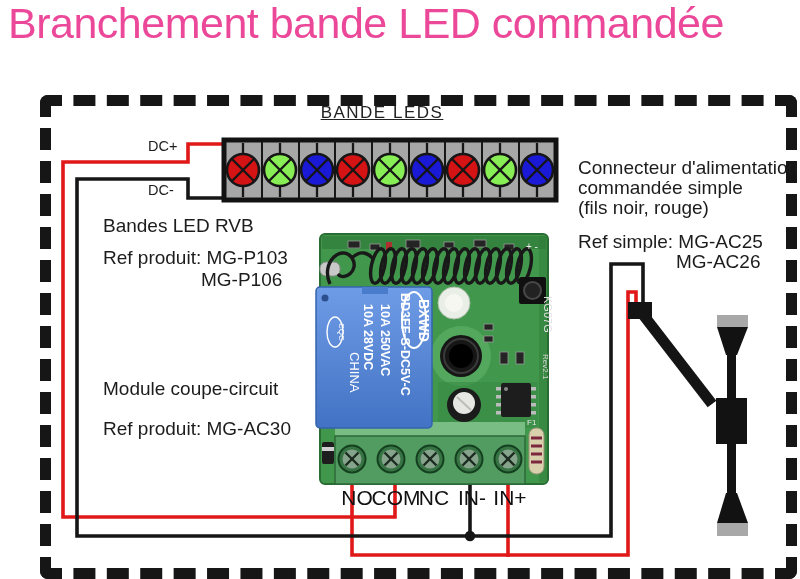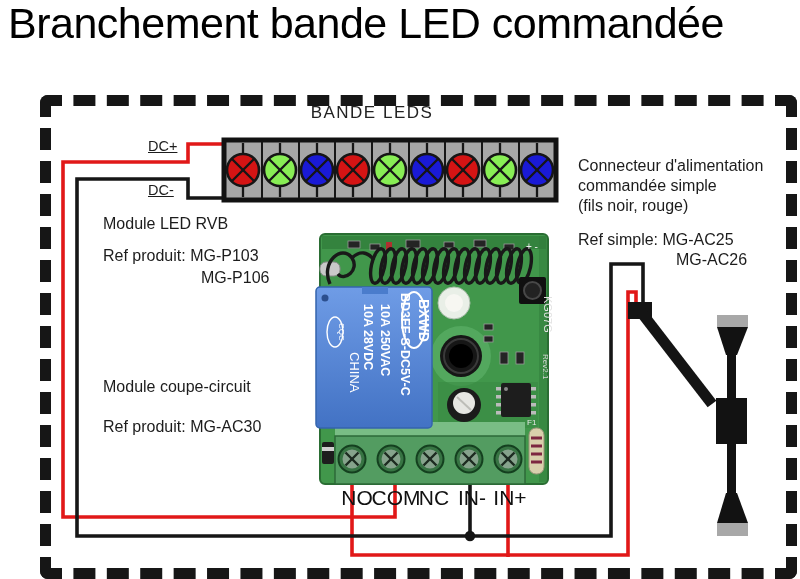--- a/index.html
+++ b/index.html
@@ -6,30 +6,30 @@
   body{
     width:800px;height:579px;position:relative;overflow:hidden;
     background:#ffffff;
     font-family:"Liberation Sans","DejaVu Sans",sans-serif;
     color:#111;
   }
   .abs{position:absolute;}
   #title{
     left:8px;top:0px;width:780px;
     font-size:43px;line-height:46px;letter-spacing:-0.5px;
-    color:#000000;font-weight:400;
+    color:#ec4899;font-weight:400;
   }
   #frame{
     left:40px;top:95px;width:735px;height:462px;
     border:11px dashed #161616;border-radius:8px;
   }
-  .note{font-size:16px;color:#1c1c1c;white-space:nowrap;}
-  .small-label{font-size:14.5px;color:#1c1c1c;white-space:nowrap;text-decoration:underline;}
-  #strip-title{left:282px;top:103px;width:180px;text-align:center;
-    font-size:17px;letter-spacing:1.5px;color:#222;}
+  .note{font-size:19px;color:#1c1c1c;white-space:nowrap;}
+  .small-label{font-size:14.5px;color:#1c1c1c;white-space:nowrap;}
+  #strip-title{left:292px;top:103px;width:180px;text-align:center;
+    font-size:17px;letter-spacing:1.5px;color:#222;text-decoration:underline;}
   .term{position:absolute;top:486px;transform:translateX(-50%);
     font-size:21px;color:#111;white-space:nowrap;}
   #strip line{stroke:#161616;stroke-width:2.3;}
   #strip circle{stroke:#161616;stroke-width:2.6;}
   #strip .sep{stroke-width:2;}
   svg{display:block;}
   .wire{fill:none;stroke-linejoin:miter;}
   .relay-txt{fill:#ffffff;}
 </style>
 </head>
@@ -290,21 +290,21 @@
   </g>
   <text x="212" y="18" font-size="10" fill="#eeeeee">+ -</text>
   <text transform="translate(230,64) rotate(90)" font-size="11" fill="#e2e2e2">KG07G</text>
   <text transform="translate(229,122) rotate(90)" font-size="8" fill="#d6d6d6">Rev2.1</text>
 </svg>
 
 <div id="strip-title" class="abs">BANDE LEDS</div>
 <div class="abs small-label" style="left:148px;top:138px">DC+</div>
 <div class="abs small-label" style="left:148px;top:182px">DC-</div>
 
-<div class="abs note" style="left:103px;top:215px">Module LED RVB</div>
+<div class="abs note" style="left:103px;top:215px">Bandes LED RVB</div>
 <div class="abs note" style="left:103px;top:247px">Ref produit: MG-P103</div>
 <div class="abs note" style="left:201px;top:269px">MG-P106</div>
 
 <div class="abs note" style="left:103px;top:378px">Module coupe-circuit</div>
 <div class="abs note" style="left:103px;top:418px">Ref produit: MG-AC30</div>
 
 <div class="abs note" style="left:578px;top:157px">Connecteur d'alimentation</div>
 <div class="abs note" style="left:578px;top:177px">commandée simple</div>
 <div class="abs note" style="left:578px;top:197px">(fils noir, rouge)</div>
 <div class="abs note" style="left:578px;top:231px">Ref simple: MG-AC25</div>

